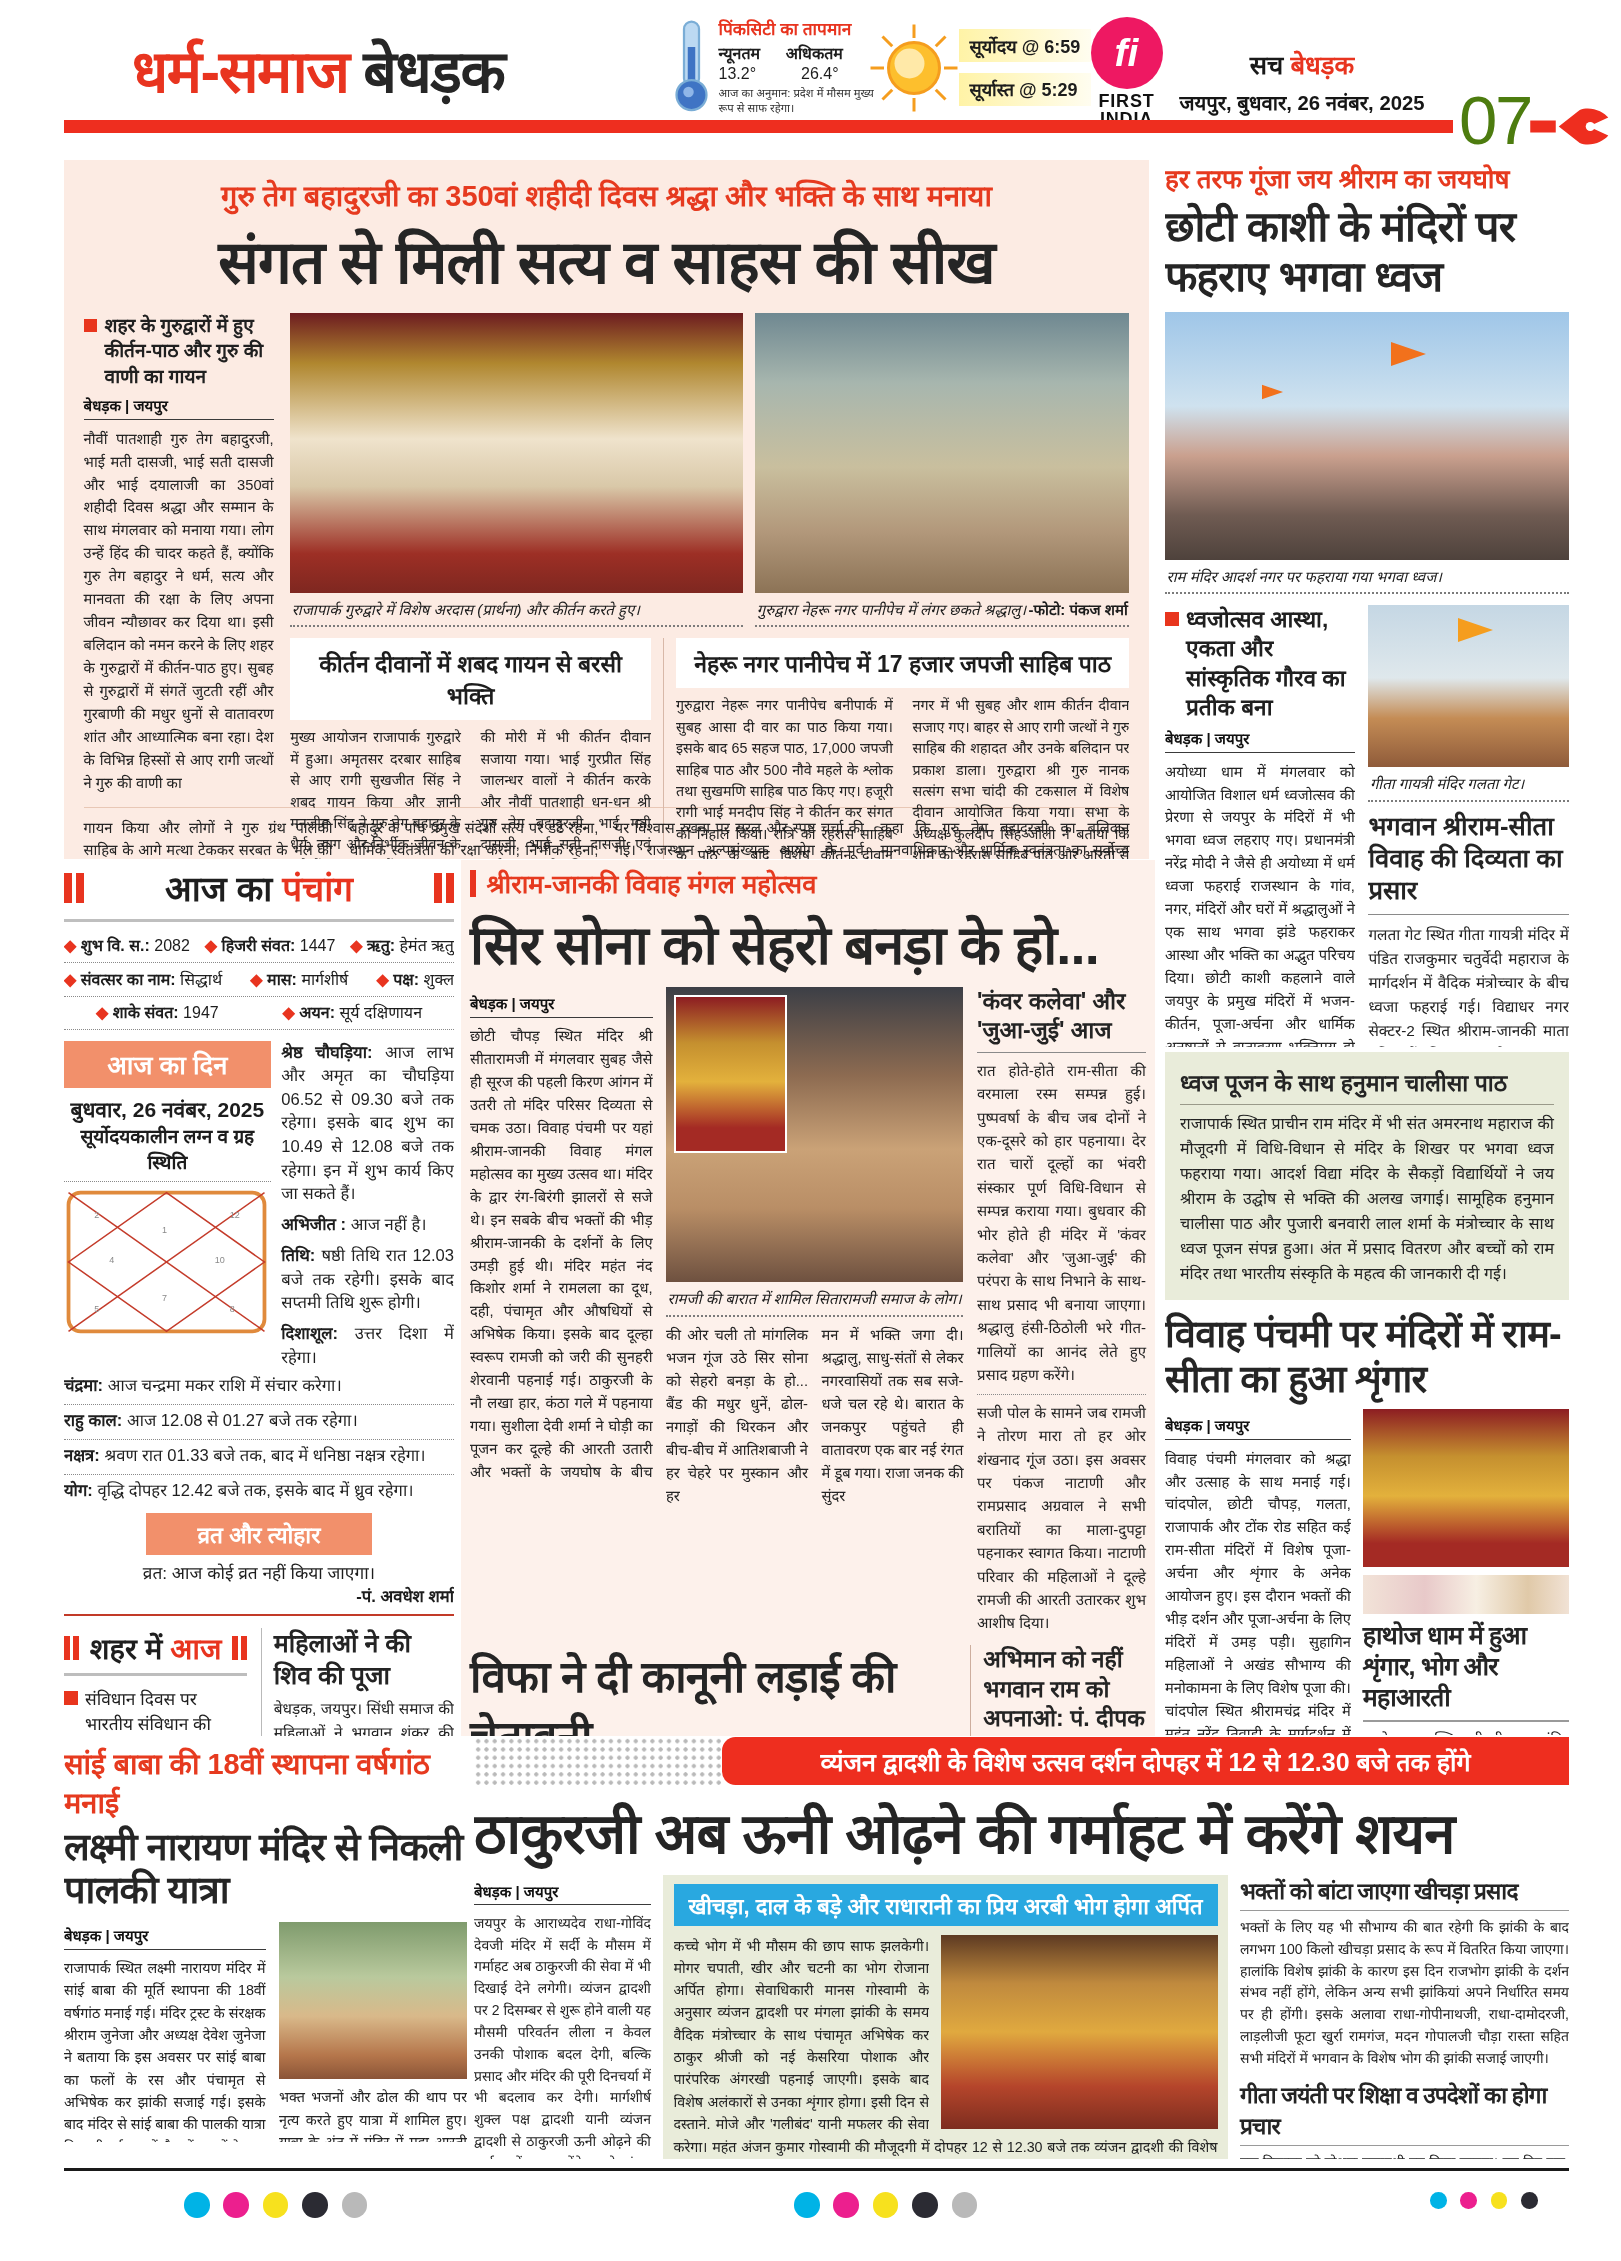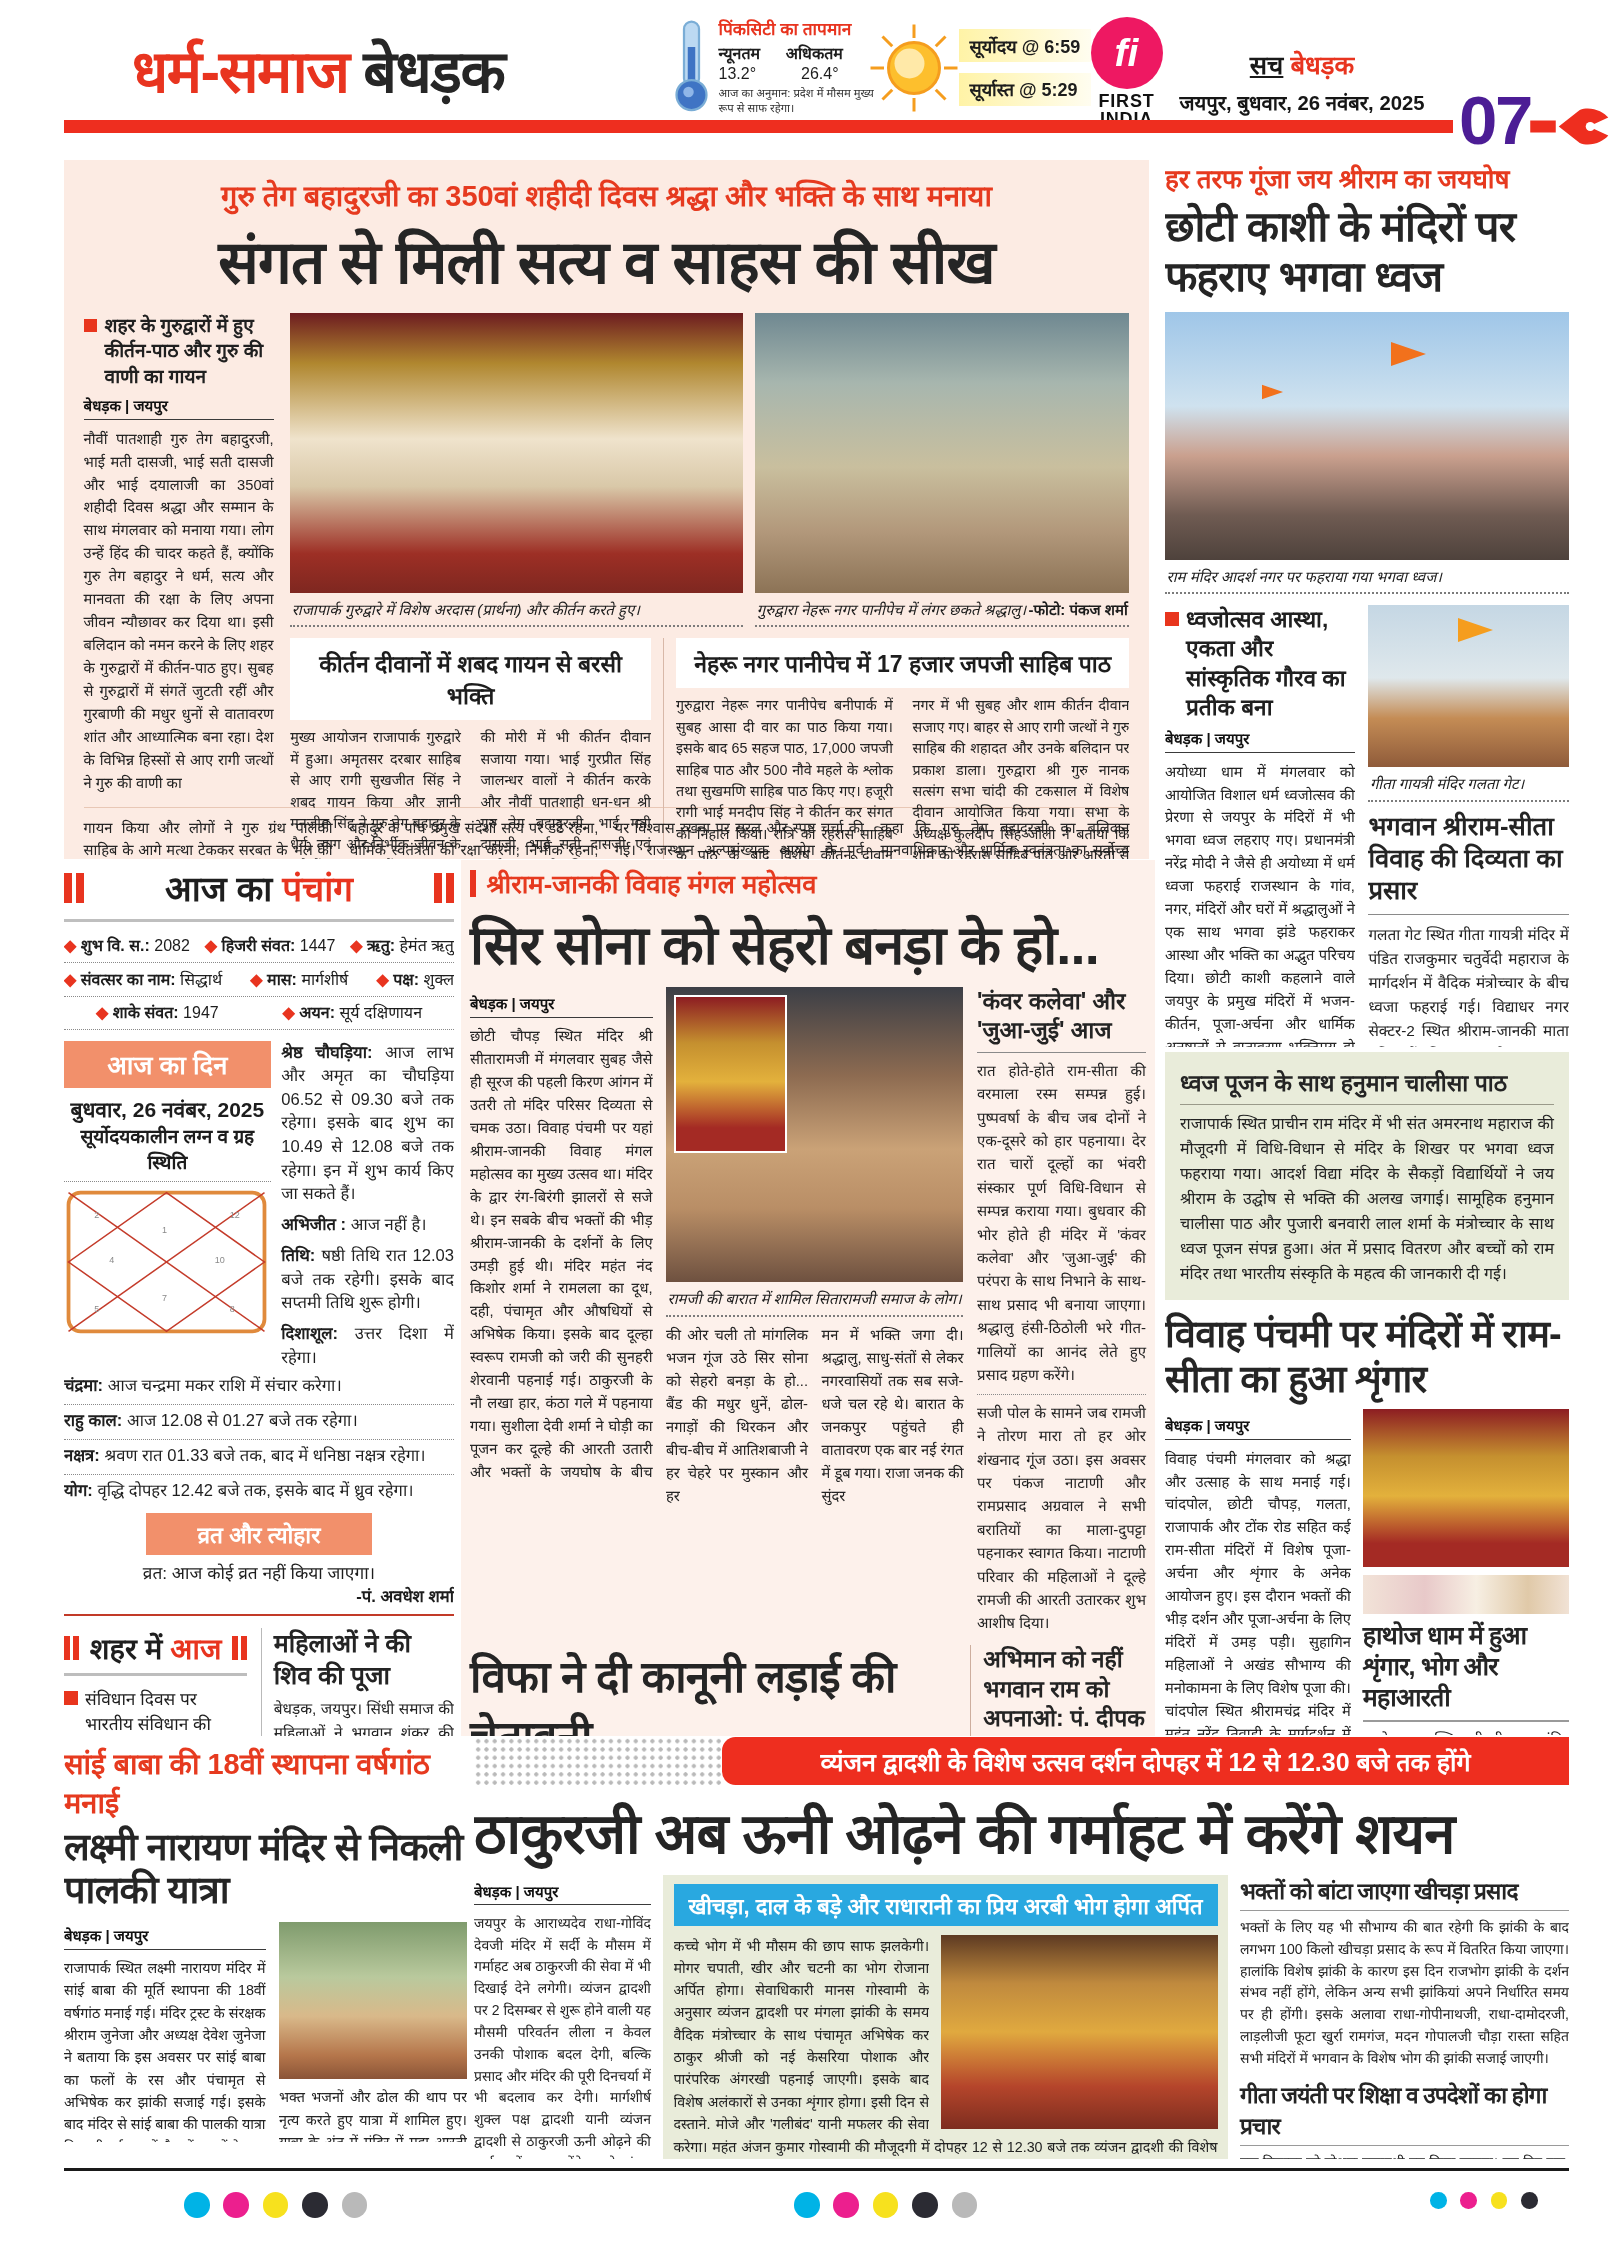--- a/index.html
+++ b/index.html
@@ -98,28 +98,28 @@
         <span>fi</span>
       </div>
       <div style="font-weight:900;font-size:18px;letter-spacing:0.8px;line-height:1.05;margin-top:3px;color:#111;">
         <div>FIRST</div>
         <div>INDIA</div>
       </div>
     </div>
 
     <div class="abs" style="left:1178px;top:47px;width:248px;text-align:center;">
       <div style="font-size:25.6px;font-weight:800;">
-        <span style="color:#191919;text-decoration:underline;">सच</span>
+        <span style="color:#191919;">सच</span>
         <span style="color:#e8341f;">बेधड़क</span>
       </div>
       <div style="font-size:20.3px;font-weight:800;color:#161616;margin-top:6px;white-space:nowrap;">जयपुर, बुधवार, 26 नवंबर, 2025</div>
     </div>
 
     <div class="abs" style="left:64px;top:120px;width:1389px;height:12.8px;background:#ee2e1f;"></div>
-    <div class="abs" style="left:1459px;top:81px;font-size:69px;font-weight:700;color:#4c1d95;letter-spacing:-2.3px;">07</div>
+    <div class="abs" style="left:1459px;top:81px;font-size:69px;font-weight:400;color:#4d7c0f;letter-spacing:-2.3px;">07</div>
     <svg class="abs" style="left:1530px;top:104px;" width="83" height="45" viewBox="0 0 110 60">
       <rect x="0" y="22" width="34" height="16" fill="#ee2e1f"></rect>
       <path d="M38 30 L66 8 C80 2 98 10 104 18 L78 30 L104 42 C98 50 80 58 66 52 Z" fill="#ee2e1f"></path>
       <circle cx="80" cy="30" r="6" fill="#fff"></circle>
     </svg>
   </div>
 
   <div class="abs" style="left:64px;top:160px;width:1085px;height:699px;background:#fcebe3;padding:15px 19.6px;overflow:hidden;">
     <div class="kicker" style="font-size:29px;text-align:center;">गुरु तेग बहादुरजी का 350वां शहीदी दिवस श्रद्धा और भक्ति के साथ मनाया</div>
     <div class="headline" style="font-size:60px;text-align:center;margin:4.5px 0 12px;">संगत से मिली सत्य व साहस की सीख</div>

